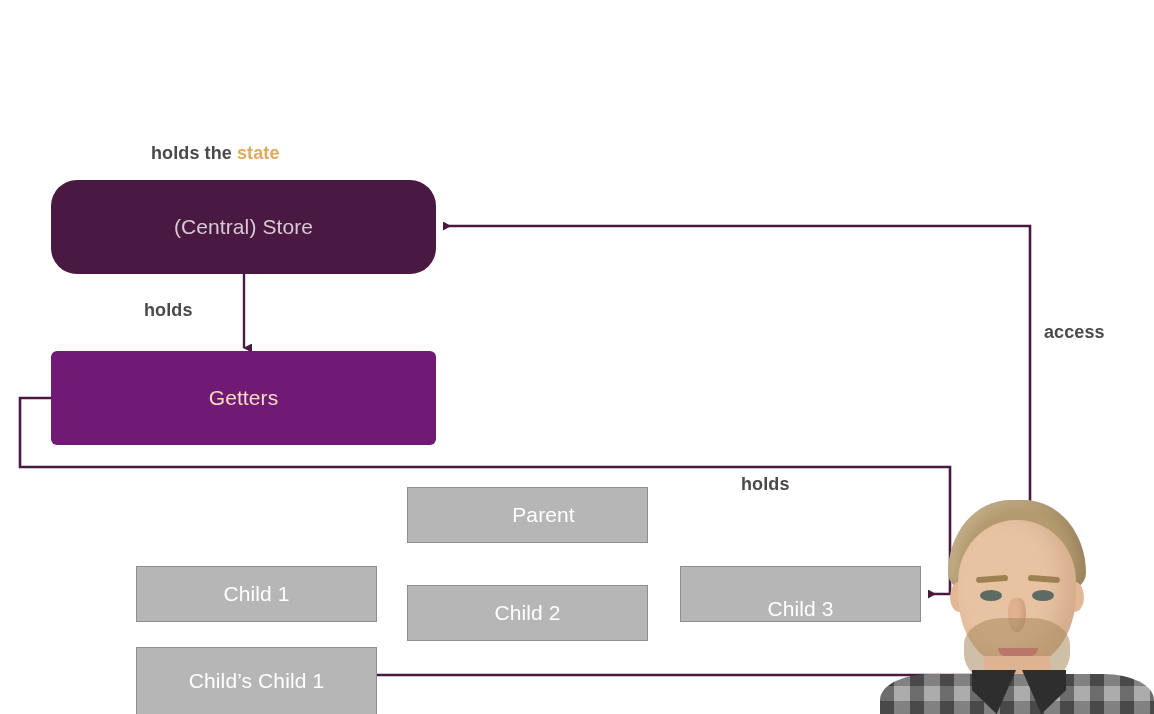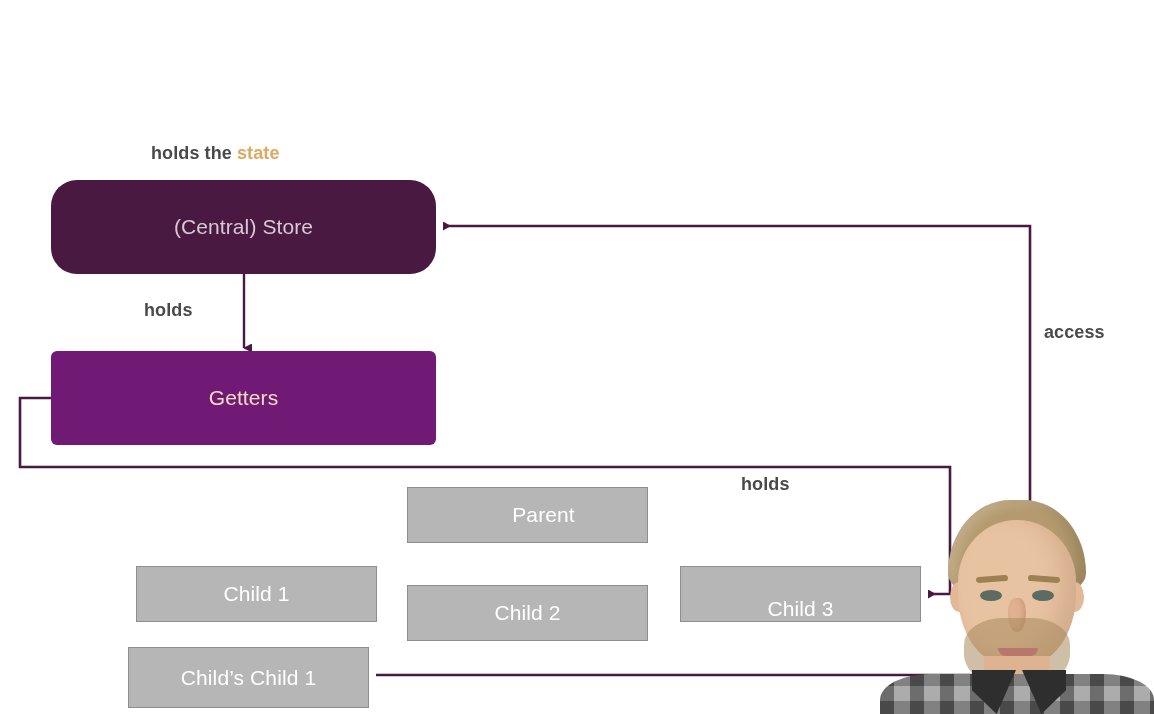--- a/index.html
+++ b/index.html
@@ -269,21 +269,21 @@
   </div>
 
   <div class="node node-component" style="left:407px; top:566px; width:241px; height:56px;margin-top:19px;">
     <span>Child 2</span>
   </div>
 
   <div class="node node-component" style="left:680px; top:566px; width:241px; height:56px;align-items:flex-end;">
     <span>Child 3</span>
   </div>
 
-  <div class="node node-component" style="left:128px; top:647px; width:241px; height:61px;">
+  <div class="node node-component" style="left:136px; top:647px; width:241px; height:68px;">
     <span>Child’s Child 1</span>
   </div>
 
   <div class="presenter">
     <div class="hair"></div>
     <div class="ear-l"></div>
     <div class="ear-r"></div>
     <div class="head"></div>
     <div class="brow-l"></div>
     <div class="brow-r"></div>

